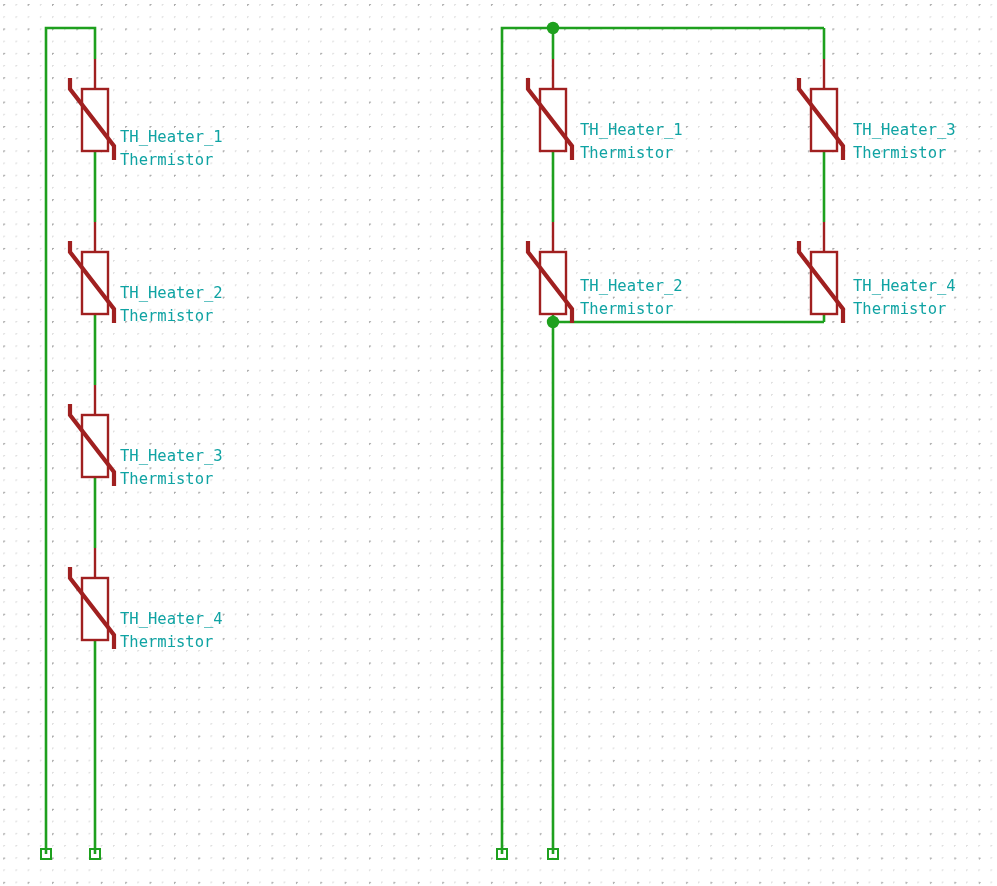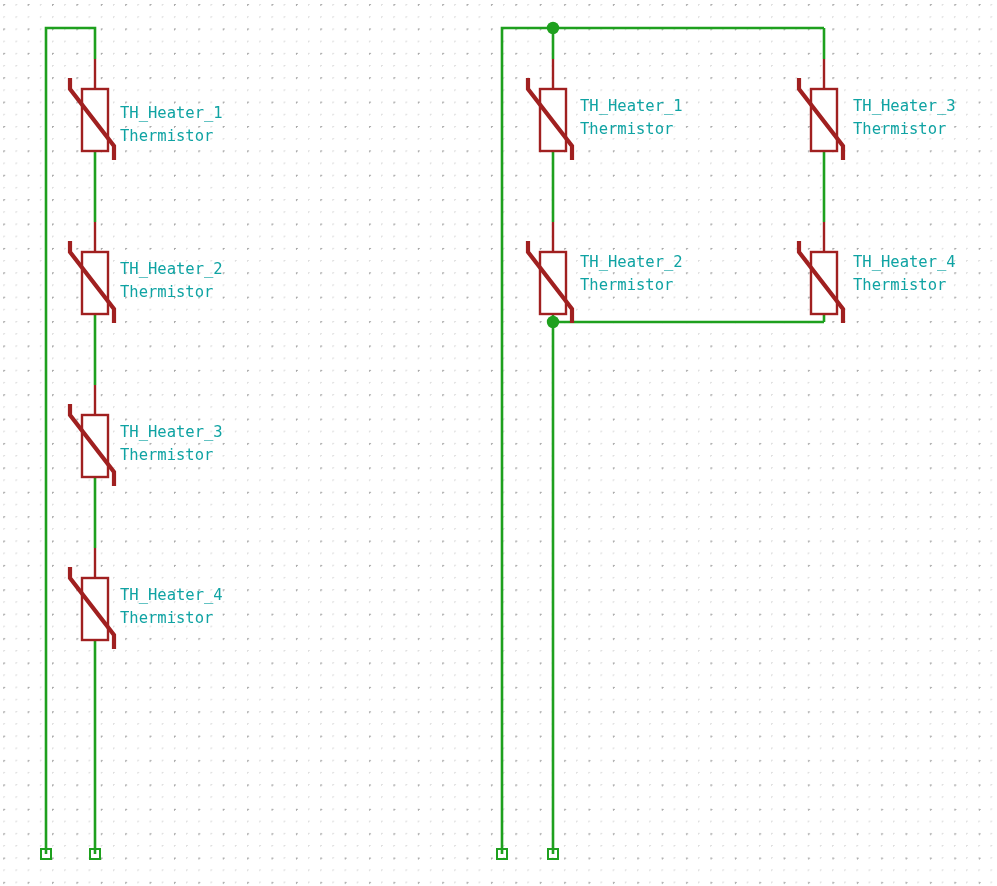--- a/index.html
+++ b/index.html
@@ -35,20 +35,21 @@
   }
   .label {
     position: absolute;
     color: #0FA3A3;
     font-family: "DejaVu Sans Mono", monospace;
     font-size: 15.5px;
     line-height: 23px;
     white-space: nowrap;
     letter-spacing: 0px;
     user-select: none;
+    margin-top: 24px;
   }
   .label .ln { display: block; }
 </style>
 </head>
 <body>
 
 <div id="canvas">
 
   <div id="grid"></div>
 

